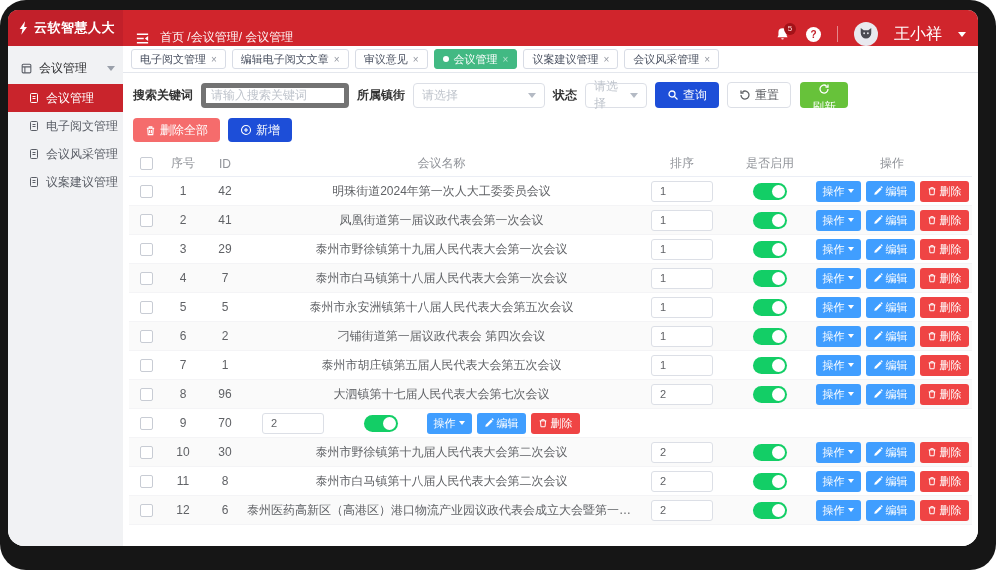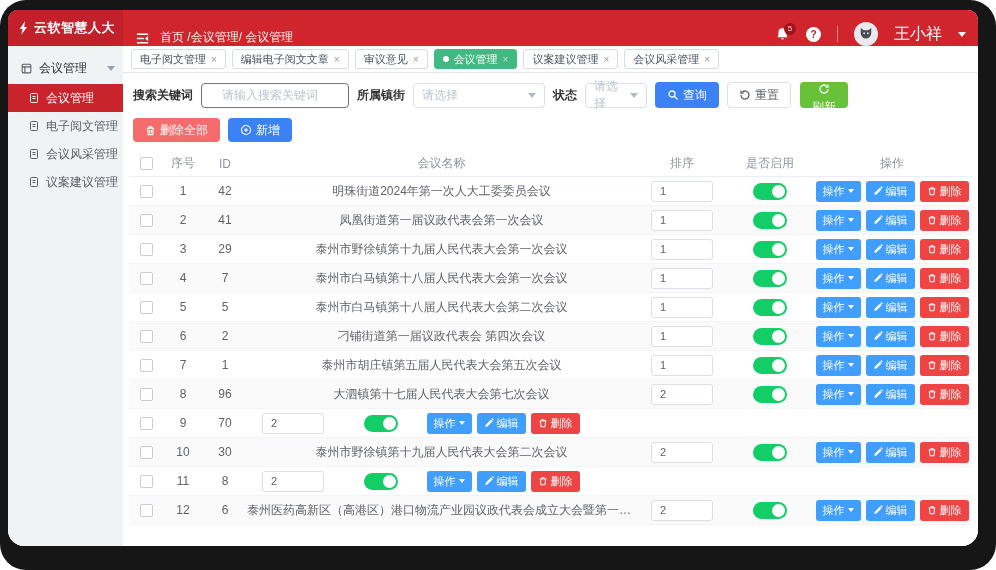--- a/index.html
+++ b/index.html
@@ -51,33 +51,33 @@
          border:1px solid #d8dce5; border-radius:3px; font-size:11px; color:#495060;
          background:#fff; cursor:pointer; white-space:nowrap; }
   .tab .dot { width:6px; height:6px; border-radius:50%; background:#fff; display:none; }
   .tab.active { background:#42b983; border-color:#42b983; color:#fff; }
   .tab.active .dot { display:inline-block; }
   .tab .x { font-size:10px; opacity:.6; }
 
   
   .search-row { display:flex; align-items:center; gap:8px; padding:9px 10px 5px; font-size:12px; }
   .f-label { font-weight:700; color:#333; white-space:nowrap; }
-  .inp { width:148px; height:25px; border:1px solid #737373; border-radius:4px; padding:0 20px;
+  .inp { width:148px; height:25px; border:5px solid #737373; border-radius:4px; padding:0 5px;
          font-size:12px; color:#606266; outline:none; font-family:inherit; }
   .inp::placeholder { color:#bfc4cc; }
   .sel { display:flex; align-items:center; justify-content:space-between; gap:6px;
          border:1px solid #dcdfe6; border-radius:4px; height:25px; padding:0 8px;
          color:#bfc4cc; cursor:pointer; }
   .sel.w-lg { width:132px; } .sel.w-sm { width:62px; }
   .sel .caret { border-top-color:#b4bac4; }
 
   .btn { display:inline-flex; align-items:center; gap:4px; height:26px; padding:0 11px;
          border-radius:4px; font-size:12px; border:1px solid transparent; cursor:pointer;
          background:#fff; font-family:inherit; white-space:nowrap; }
-  .btn.blue  { background:#3b82f6; color:#fff;justify-content:center; }
+  .btn.blue  { background:#1d4ed8; color:#fff;justify-content:center; }
   .btn.plain { border-color:#dcdfe6; color:#606266; }
   .btn.green { background:#67c23a; color:#fff; margin-left:1px;flex-direction:column; }
   .btn.pink  { background:#f56c6c; color:#fff; }
 
   .toolbar-row { display:flex; gap:8px; padding:5px 10px 9px; }
   .toolbar-row .btn { height:24px; font-size:12px; }
 
   
   .table { margin:0 6px; flex:1; font-size:12px; color:#606266; }
   .thead, .tr { display:flex; }
@@ -432,21 +432,21 @@
       </button>
     </span>
   </div>
               <div class="tr">
     <span class="td c-check">
                   <span class="cb"></span>
                 </span>
     <span class="td c-no">5</span>
     <span class="td c-id">5</span>
     <span class="td c-name">
-                  <span>泰州市白马镇第十八届人民代表大会第二次会议</span>
+                  <span>泰州市永安洲镇第十八届人民代表大会第五次会议</span>
                 </span>
     <span class="td c-sort">
                   <input class="sort-input" value="1" style="">
                 </span>
     <span class="td c-en">
                   <span class="toggle"></span>
                 </span>
     <span class="td c-act">
       <button class="abtn blue">
                     <span>操作</span>
@@ -632,20 +632,23 @@
         <span>删除</span>
       </button>
     </span>
   </div>
               <div class="tr">
     <span class="td c-check">
                   <span class="cb"></span>
                 </span>
     <span class="td c-no">11</span>
     <span class="td c-id">8</span>
+    <span class="td c-name">
+                  <span>泰州市白马镇第十八届人民代表大会第二次会议</span>
+                </span>
     <span class="td c-sort">
                   <input class="sort-input" value="2" style="">
                 </span>
     <span class="td c-en">
                   <span class="toggle"></span>
                 </span>
     <span class="td c-act">
       <button class="abtn blue">
                     <span>操作</span>
                     <span class="caret"></span>

